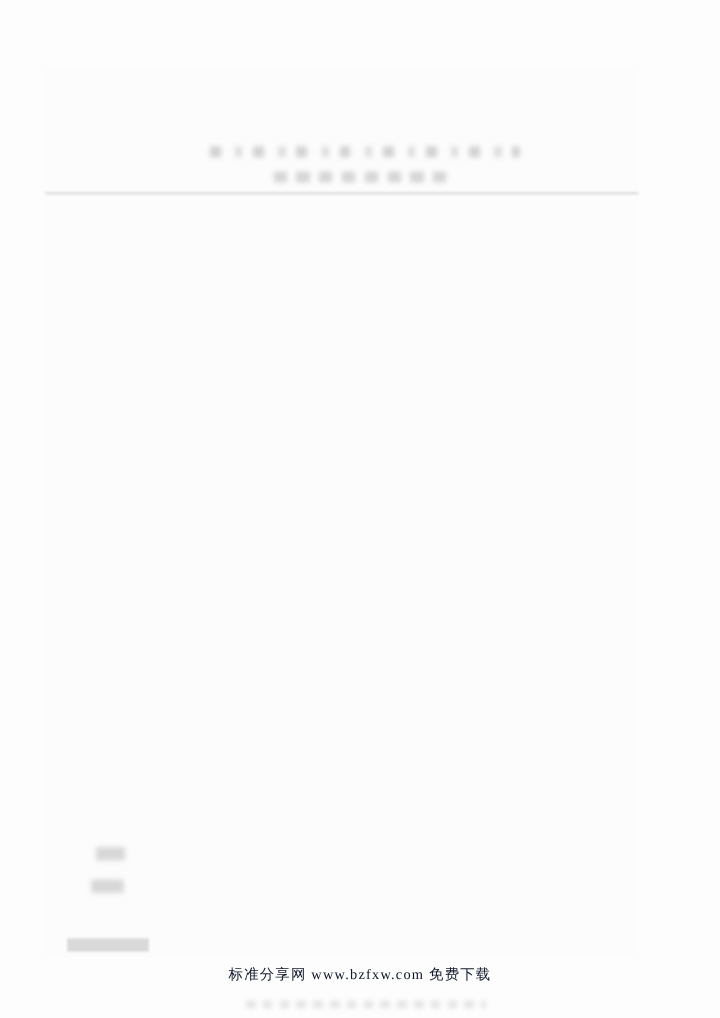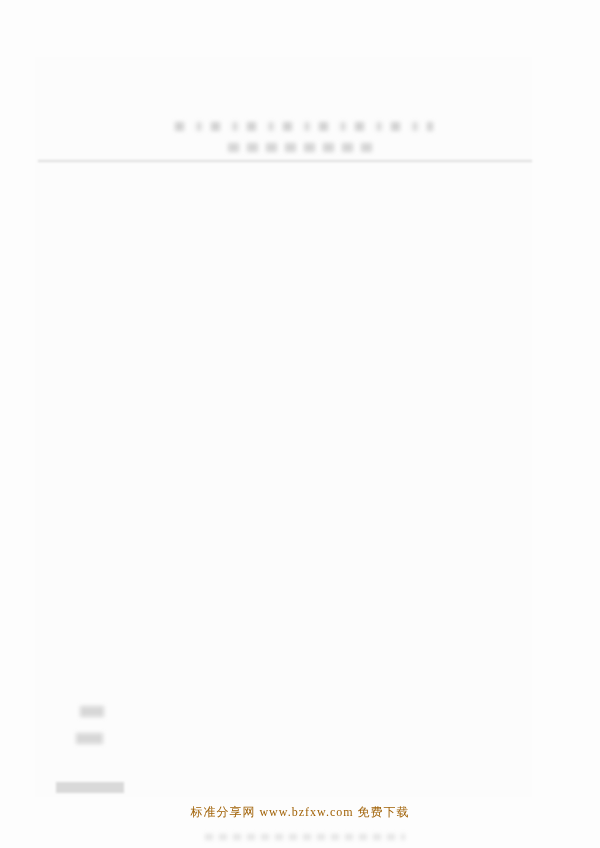--- a/index.html
+++ b/index.html
@@ -52,21 +52,21 @@
   td.wall{line-height:1.6;}
 
   .notes{margin-top:9px;font-size:12px;color:#4a4a4a;}
   .note{display:grid;grid-template-columns:26px 17px auto;line-height:21px;}
   .note .ntext{text-align:justify;}
   .note + .note{margin-top:1px;}
 
   .pageno{font-style:italic;text-align:right;margin-top:14px;margin-right:20px;font-size:15px;color:#666;}
 
   .watermark{position:absolute;bottom:27px;left:0;width:100%;text-align:center;
-    font-size:12px;color:#a16207;letter-spacing:1px;}
+    font-size:12px;color:#0f172a;letter-spacing:1px;}
 </style>
 </head>
 <body>
 
 <div class="page-surface"></div>
 <div class="bleed bleed-line1"></div>
 <div class="bleed bleed-line2"></div>
 <div class="bleed bleed-streak"></div>
 <div class="bleed margin-mark1"></div>
 <div class="bleed margin-mark2"></div>

